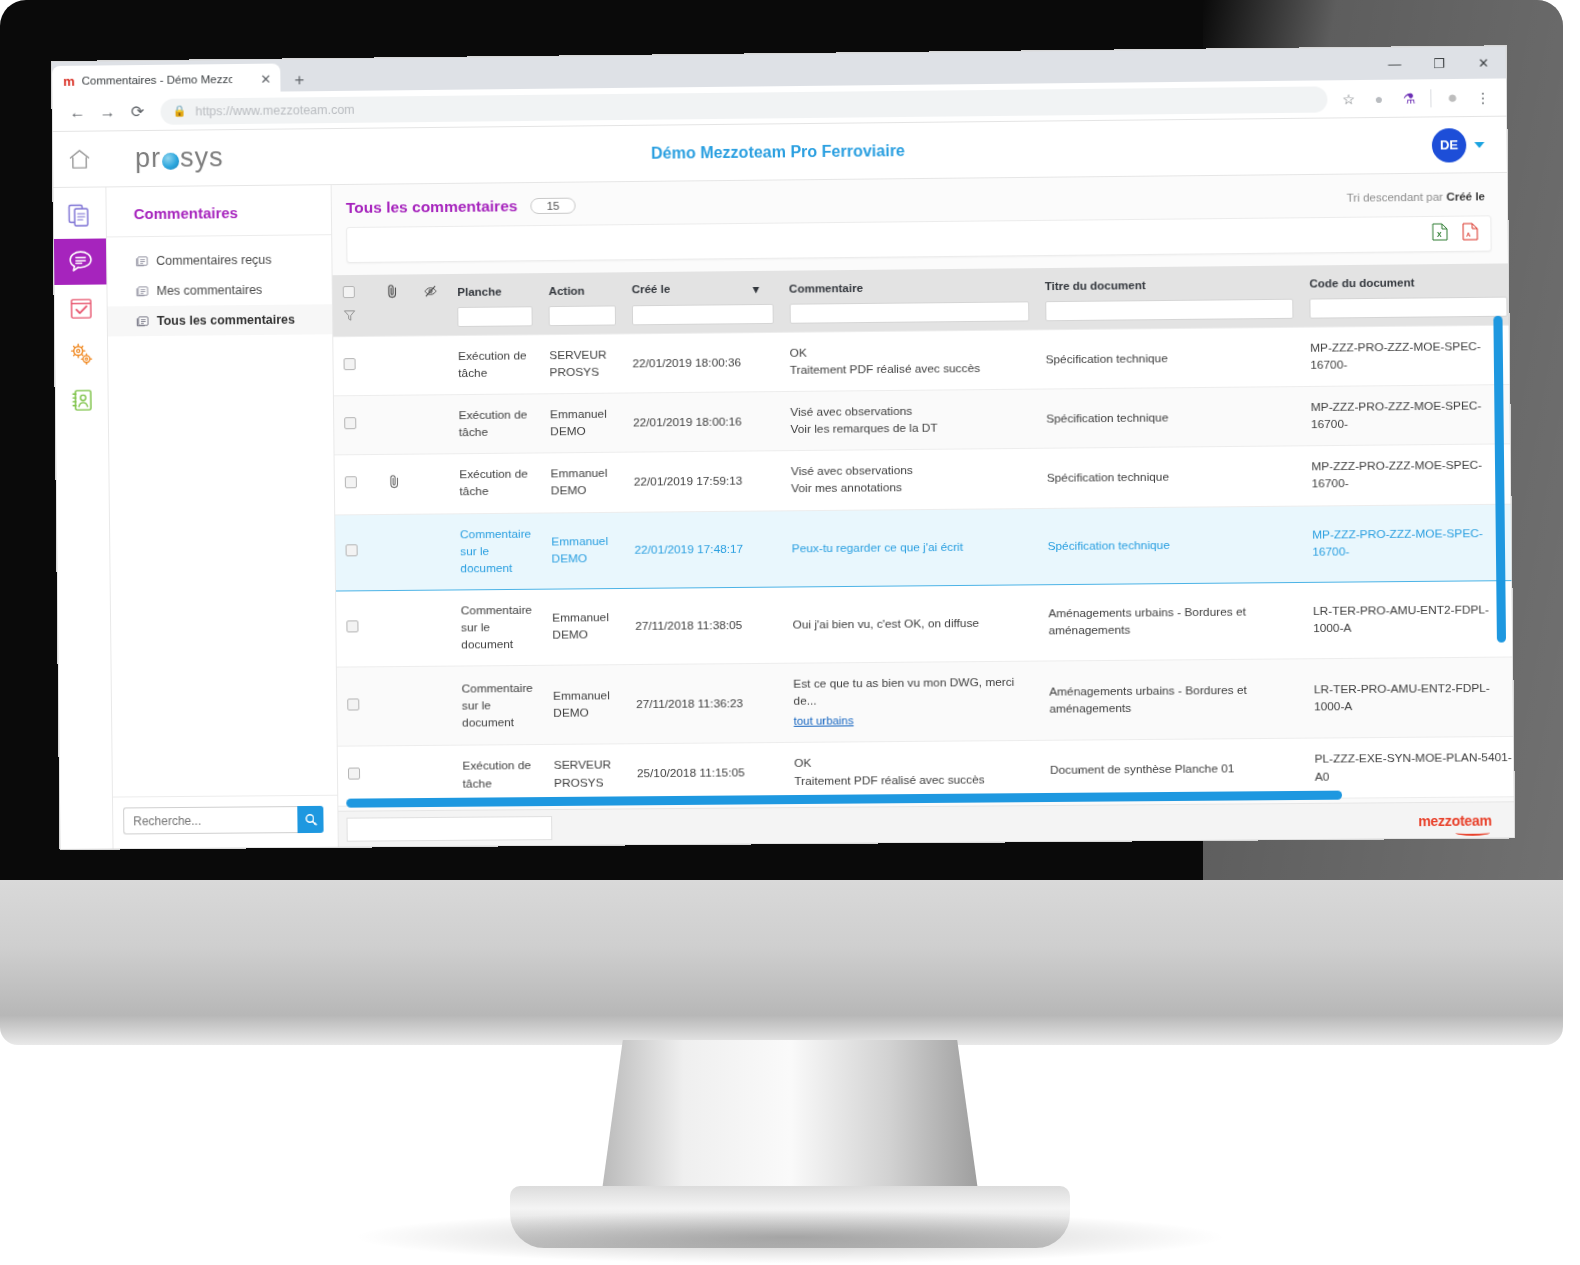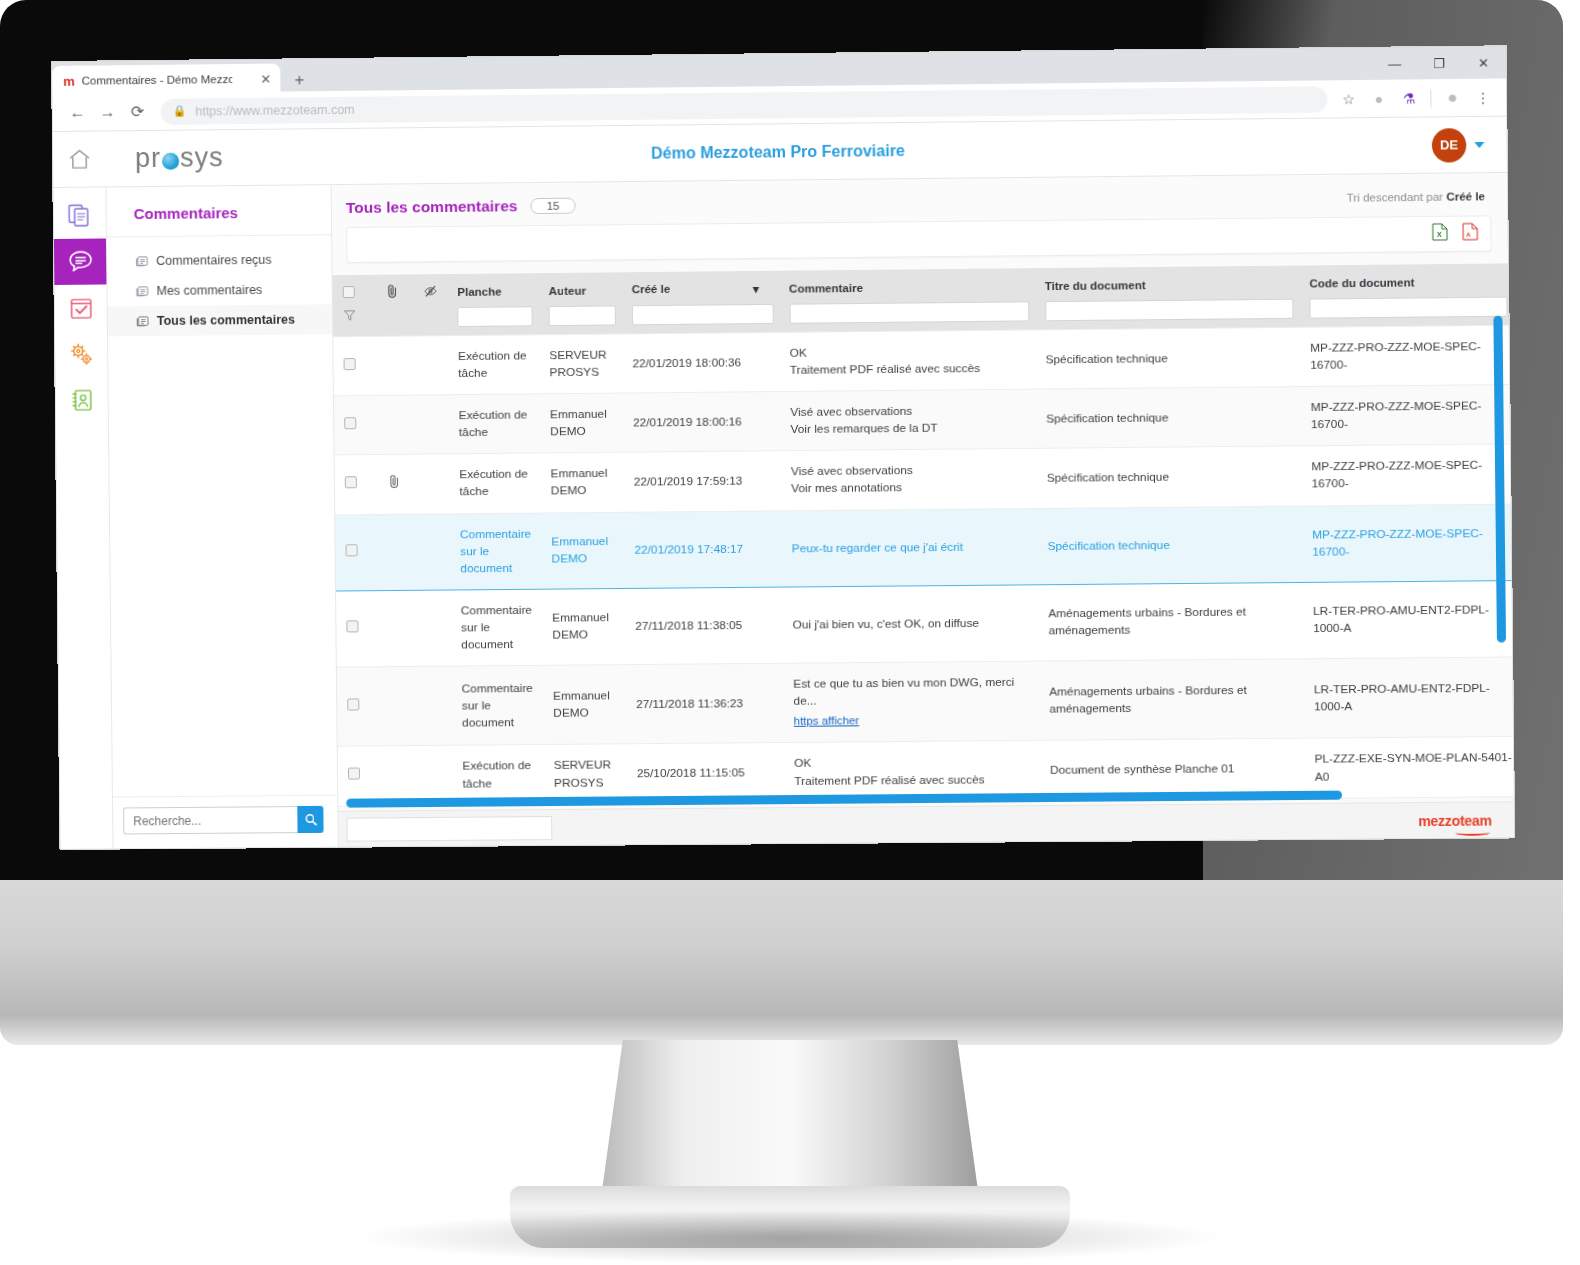--- a/index.html
+++ b/index.html
@@ -108,21 +108,21 @@
     display:inline-block; width:17px; height:17px; border-radius:50%;
     background: radial-gradient(circle at 35% 32%, #8fd4ee 0%, #2ba6dd 55%, #1b7fb5 100%);
     margin: 6px 1px 0 1px;
   }
   .app-title {
     position:absolute; left:0; right:0; text-align:center;
     font-size:16px; font-weight:700; color:#2a9fe0; pointer-events:none;
   }
   .avatar-wrap { margin-left:auto; display:flex; align-items:center; gap:8px; padding-right:22px; }
   .avatar {
-    width:34px; height:34px; border-radius:50%; background:#c2410c; color:#fff;
+    width:34px; height:34px; border-radius:50%; background:#1d4ed8; color:#fff;
     display:flex; align-items:center; justify-content:center; font-size:13px; font-weight:700; cursor:pointer;
   }
   .caret-dn { width:0;height:0;border-left:5px solid transparent;border-right:5px solid transparent;border-top:6px solid #1aa3e0; cursor:pointer;}
 
   .app-body { flex:1; display:flex; min-height:0; }
 
   
   .rail { width:53px; background:#fff; border-right:1px solid #e9e9e9; padding-top:5px; }
   .rail-item { height:46px; display:flex; align-items:center; justify-content:center; cursor:pointer; }
   .rail-item.active { background:#a624bd; }
@@ -402,21 +402,21 @@
                       </svg>
                     </th>
                     <th>
                       <svg width="15" height="14" viewBox="0 0 16 14">
                         <path d="M2 7s2.4-3.6 6-3.6S14 7 14 7s-2.4 3.6-6 3.6S2 7 2 7z" fill="none" stroke="#4a4a4a" stroke-width="1"></path>
                         <circle cx="8" cy="7" r="1.7" fill="none" stroke="#4a4a4a" stroke-width="1"></circle>
                         <path d="M3 12.5L13 1.5" stroke="#4a4a4a" stroke-width="1.1"></path>
                       </svg>
                     </th>
                     <th>Planche</th>
-                    <th>Auteur</th>
+                    <th>Action</th>
                     <th>
                       <span>Créé le</span>
                       <span style="float:right;margin-right:14px;color:#33373d;">▾</span>
                     </th>
                     <th>Commentaire</th>
                     <th>Titre du document</th>
                     <th>Code du document</th>
                     <th>Titre de la t</th>
                   </tr>
                   <tr class="filters">
@@ -507,21 +507,21 @@
                       <td>Aménagements urbains - Bordures et aménagements</td>
                       <td>LR-TER-PRO-AMU-ENT2-FDPL-1000-A</td>
                     </tr>
                     <tr class="alt">
                       <td><span class="cbox"></span></td>
                       <td></td>
                       <td></td>
                       <td>Commentaire sur le document</td>
                       <td>Emmanuel DEMO</td>
                       <td>27/11/2018 11:36:23</td>
-                      <td><span>Est ce que tu as bien vu mon DWG, merci de...</span><br><span class="allshow">https afficher</span></td>
+                      <td><span>Est ce que tu as bien vu mon DWG, merci de...</span><br><span class="allshow">tout urbains</span></td>
                       <td>Aménagements urbains - Bordures et aménagements</td>
                       <td>LR-TER-PRO-AMU-ENT2-FDPL-1000-A</td>
                     </tr>
                     <tr>
                       <td><span class="cbox"></span></td>
                       <td></td>
                       <td></td>
                       <td>Exécution de tâche</td>
                       <td>SERVEUR PROSYS</td>
                       <td>25/10/2018 11:15:05</td>

